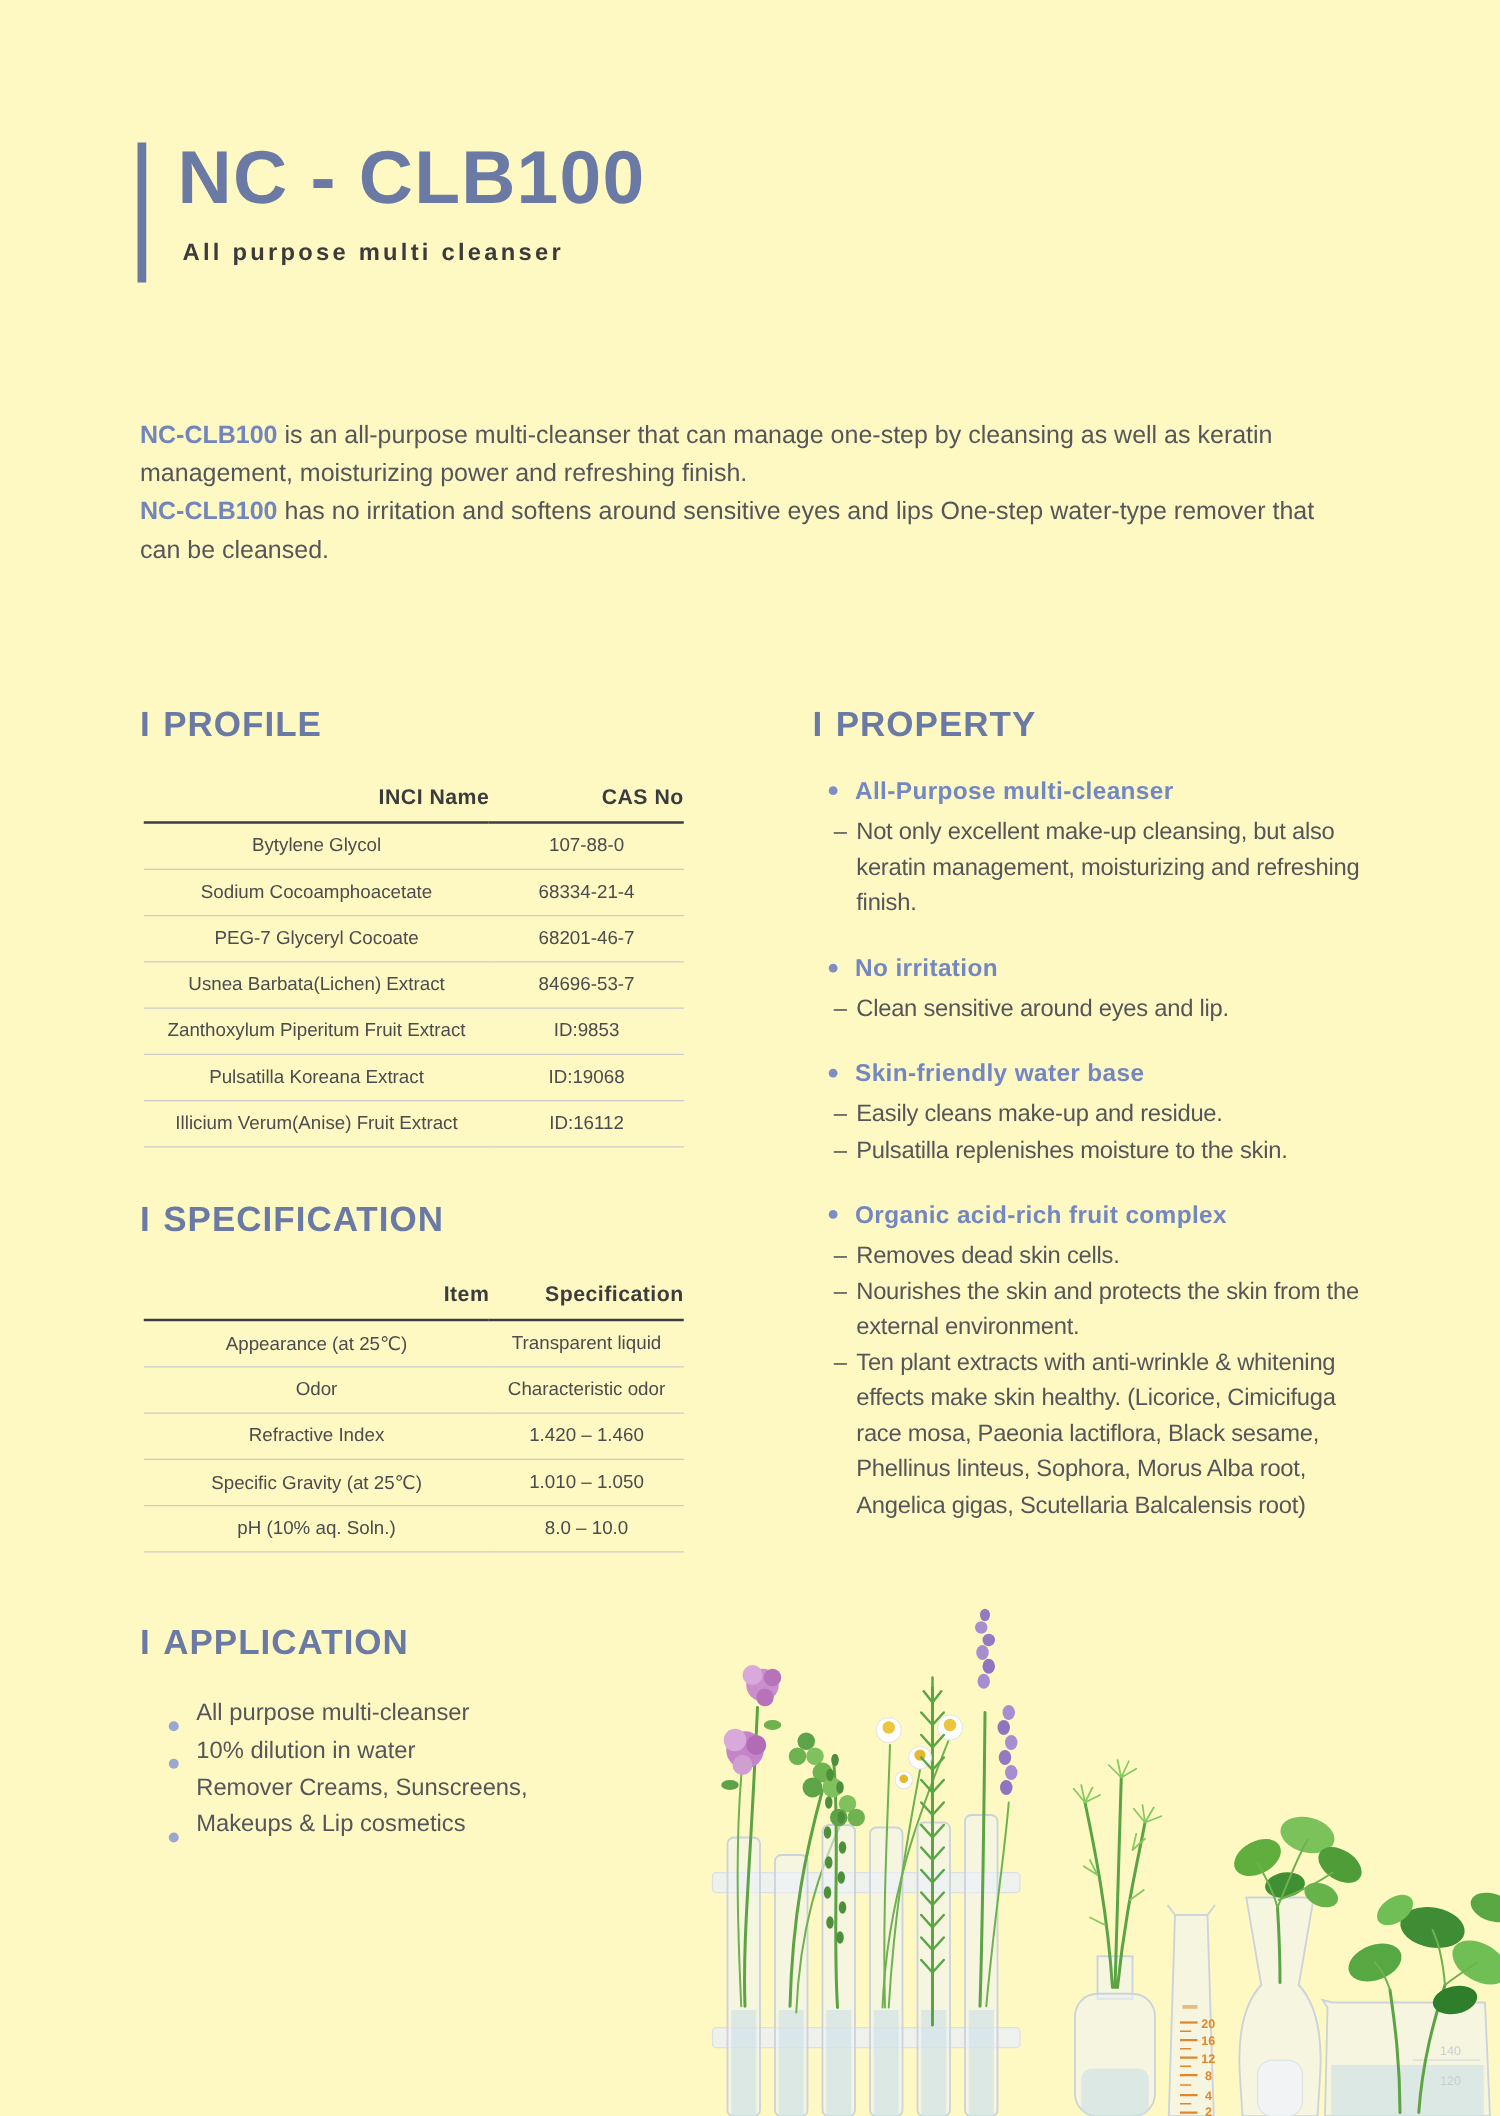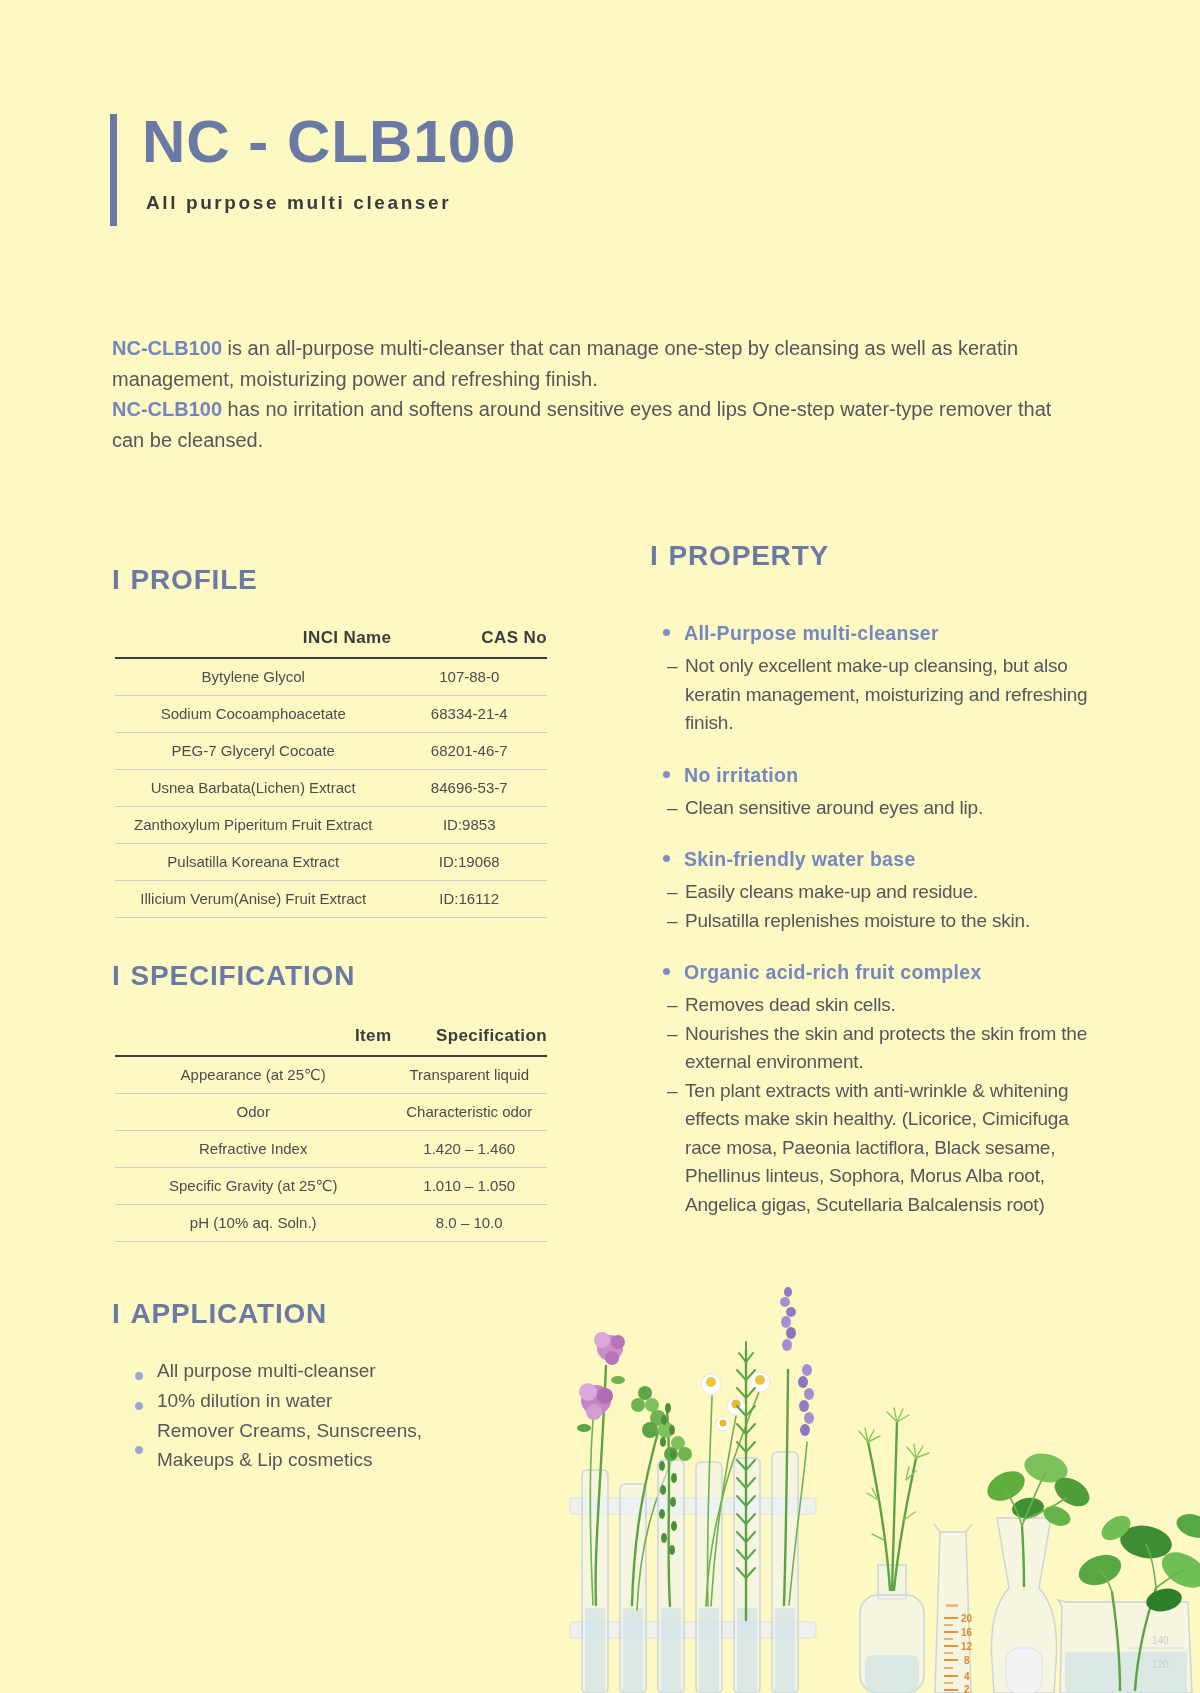--- a/index.html
+++ b/index.html
@@ -29,21 +29,21 @@
   .sec-heading .prefix{margin-right:10px;}
   
   .tbl-wrap{position:absolute;left:115px;width:432px;}
   table{width:100%;border-collapse:collapse;table-layout:fixed;}
   col.c1{width:64%;} col.c2{width:36%;}
   th{height:40px;font-size:17px;font-weight:700;color:var(--table-header-text);
      letter-spacing:0.4px;text-align:right;vertical-align:middle;border-bottom:2px solid #3c3e41;}
   td{height:37px;font-size:15px;color:#4b4c4e;text-align:center;vertical-align:middle;border-bottom:1px solid #cbcbcb;}
   
   .app-list{position:absolute;left:135px;top:1356px;width:300px;}
-  .app-item{display:flex;align-items:center;margin-bottom:1px;font-size:19px;line-height:29px;color:var(--body-text);}
+  .app-item{display:flex;align-items:flex-end;margin-bottom:1px;font-size:19px;line-height:29px;color:var(--body-text);}
   .dot{flex:0 0 auto;width:8px;height:8px;border-radius:50%;background:var(--bullet-light);margin:10px 14px 0 0;}
   
   .prop-content{position:absolute;left:663px;top:620px;width:436px;}
   .prop-group{margin-bottom:24px;}
   .prop-title-row{display:flex;align-items:flex-start;margin-bottom:6px;}
   .prop-title-row .dot{background:#7d8ec6;width:7px;height:7px;margin-top:9px;}
   .prop-title{font-size:19.5px;font-weight:700;color:var(--property-blue);letter-spacing:0.3px;line-height:26px;}
   .prop-point{display:flex;align-items:flex-start;}
   .prop-point .dash{flex:0 0 22px;padding-left:4px;font-size:19px;line-height:28.5px;color:var(--body-text);}
   .prop-point .txt{flex:1;max-width:410px;font-size:19px;line-height:28.5px;color:var(--body-text);letter-spacing:-0.2px;}
@@ -171,21 +171,21 @@
     <div class="app-item">
         <span class="dot"></span>
         <span>10% dilution in water</span>
       </div>
     <div class="app-item">
         <span class="dot"></span>
         <span>Remover Creams, Sunscreens, Makeups &amp; Lip cosmetics</span>
       </div>
   </div>
 
-  <h2 class="sec-heading" style="left:650px;top:540px;text-align:center;"><span class="prefix">I</span><span>PROPERTY</span></h2>
+  <h2 class="sec-heading" style="left:650px;top:564px;text-align:center;"><span class="prefix">I</span><span>PROPERTY</span></h2>
 
   <div class="prop-content">
 
     <div class="prop-group">
       <div class="prop-title-row">
           <span class="dot"></span>
           <span class="prop-title">All-Purpose multi-cleanser</span>
         </div>
       <div class="prop-point">
           <span class="dash">–</span>

